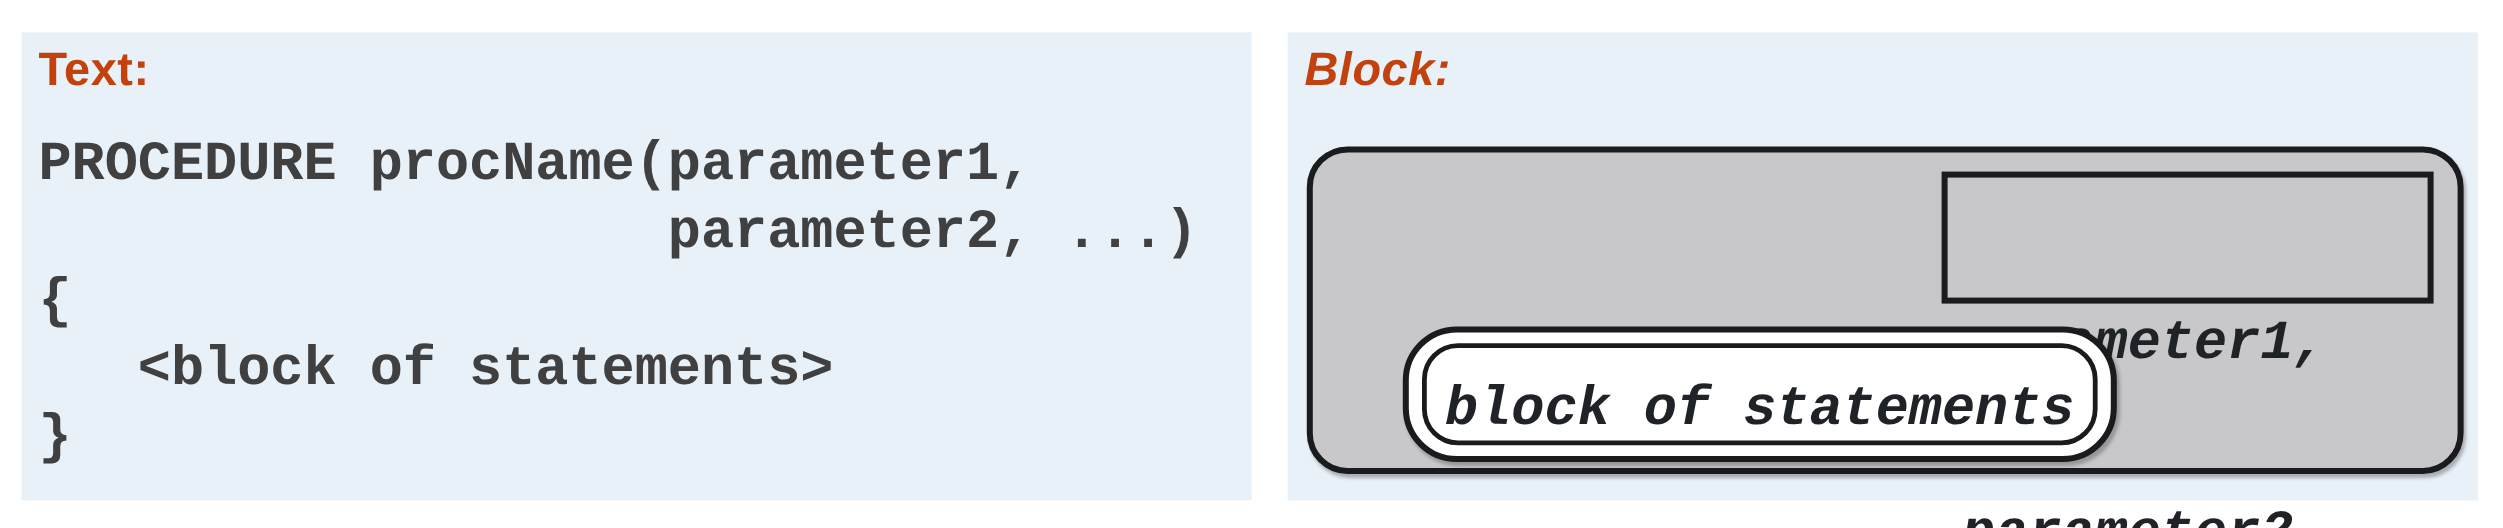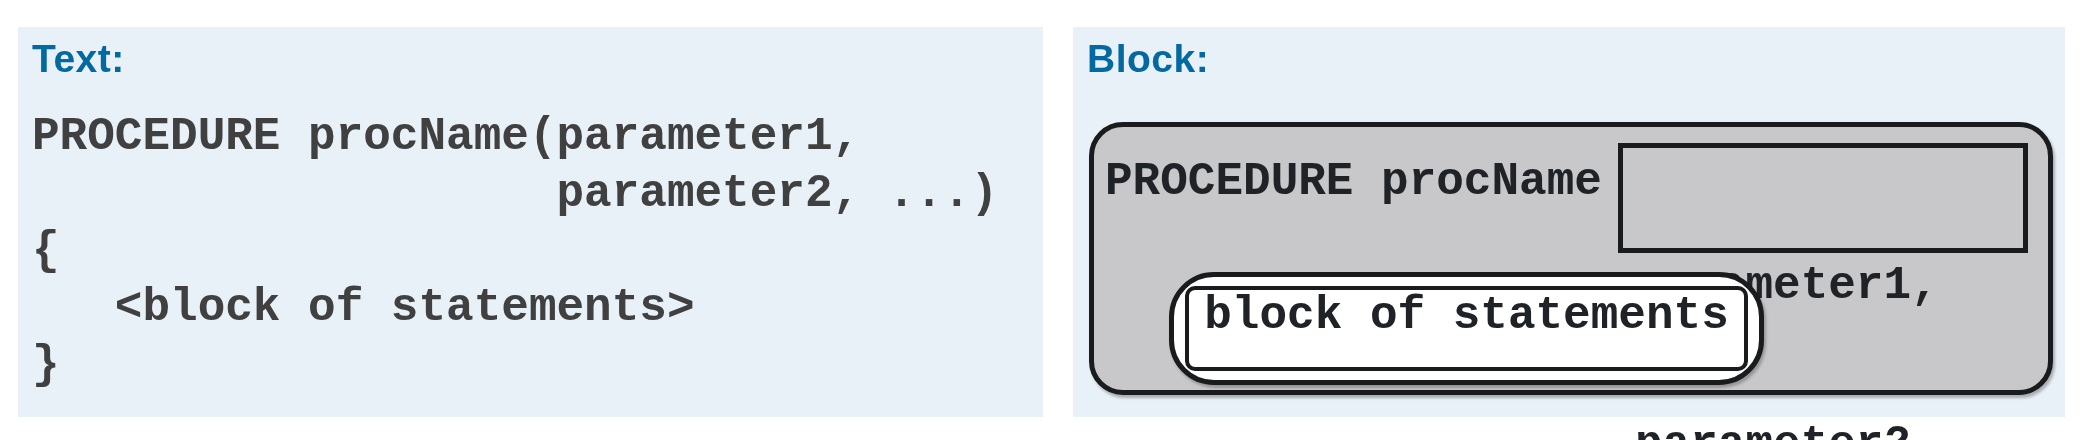--- a/index.html
+++ b/index.html
@@ -15,29 +15,29 @@
     overflow: hidden;
     font-family: "Liberation Sans", sans-serif;
   }
   .panel {
     position: absolute;
     top: 27px;
     height: 390px;
     background: #e8f0f8;
   }
   #text-panel  { left: 18px;   width: 1025px; }
-  #block-panel { left: 1073px; width: 992px;  }
+  #block-panel { left: 1073px; width: 992px; font-style: italic;  }
 
   .panel-label {
     position: absolute;
     left: 14px;
     top: 10px;
     font-size: 39px;
     font-weight: 600;
-    color: #0369a1;
+    color: #c2410c;
     letter-spacing: 0.5px;
   }
 
   .code {
     position: absolute;
     left: 14px;
     top: 82px;
     margin: 0;
     font-family: "Liberation Mono", "DejaVu Sans Mono", monospace;
     font-weight: bold;
@@ -96,23 +96,23 @@
     box-sizing: border-box;
     background: #ffffff;
     border: 5px solid #1a1b1d;
     border-radius: 45px;
     box-shadow: 2px 3px 3px rgba(0,0,0,0.25);
   }
   .pill-inner {
     position: absolute;
     top: 9px; bottom: 9px; left: 11px; right: 11px;
     border: 4px solid #1a1b1d;
-    border-radius: 10px;
+    border-radius: 30px;
     display: flex;
-    align-items: flex-start;
+    align-items: flex-end;
     justify-content: center;
     font-family: "Liberation Mono", "DejaVu Sans Mono", monospace;
     font-weight: bold;
     font-size: 46px;
     color: #1f2226;
     white-space: pre;
   }
 
   .watermark {
     position: absolute;
@@ -136,21 +136,20 @@
                    parameter2, ...)
 {
    &lt;block of statements&gt;
 }</pre>
   </div>
 
   <div class="panel" id="block-panel">
     <div class="panel-label">Block:</div>
 
     <div class="block-shape">
-      <div class="proc-header">PROCEDURE procName</div>
 
       <div class="param-box">
         <div>parameter1,</div>
         <div>parameter2,...</div>
       </div>
 
       <div class="pill-outer">
         <div class="pill-inner">
           <span>block of statements</span>
         </div>

